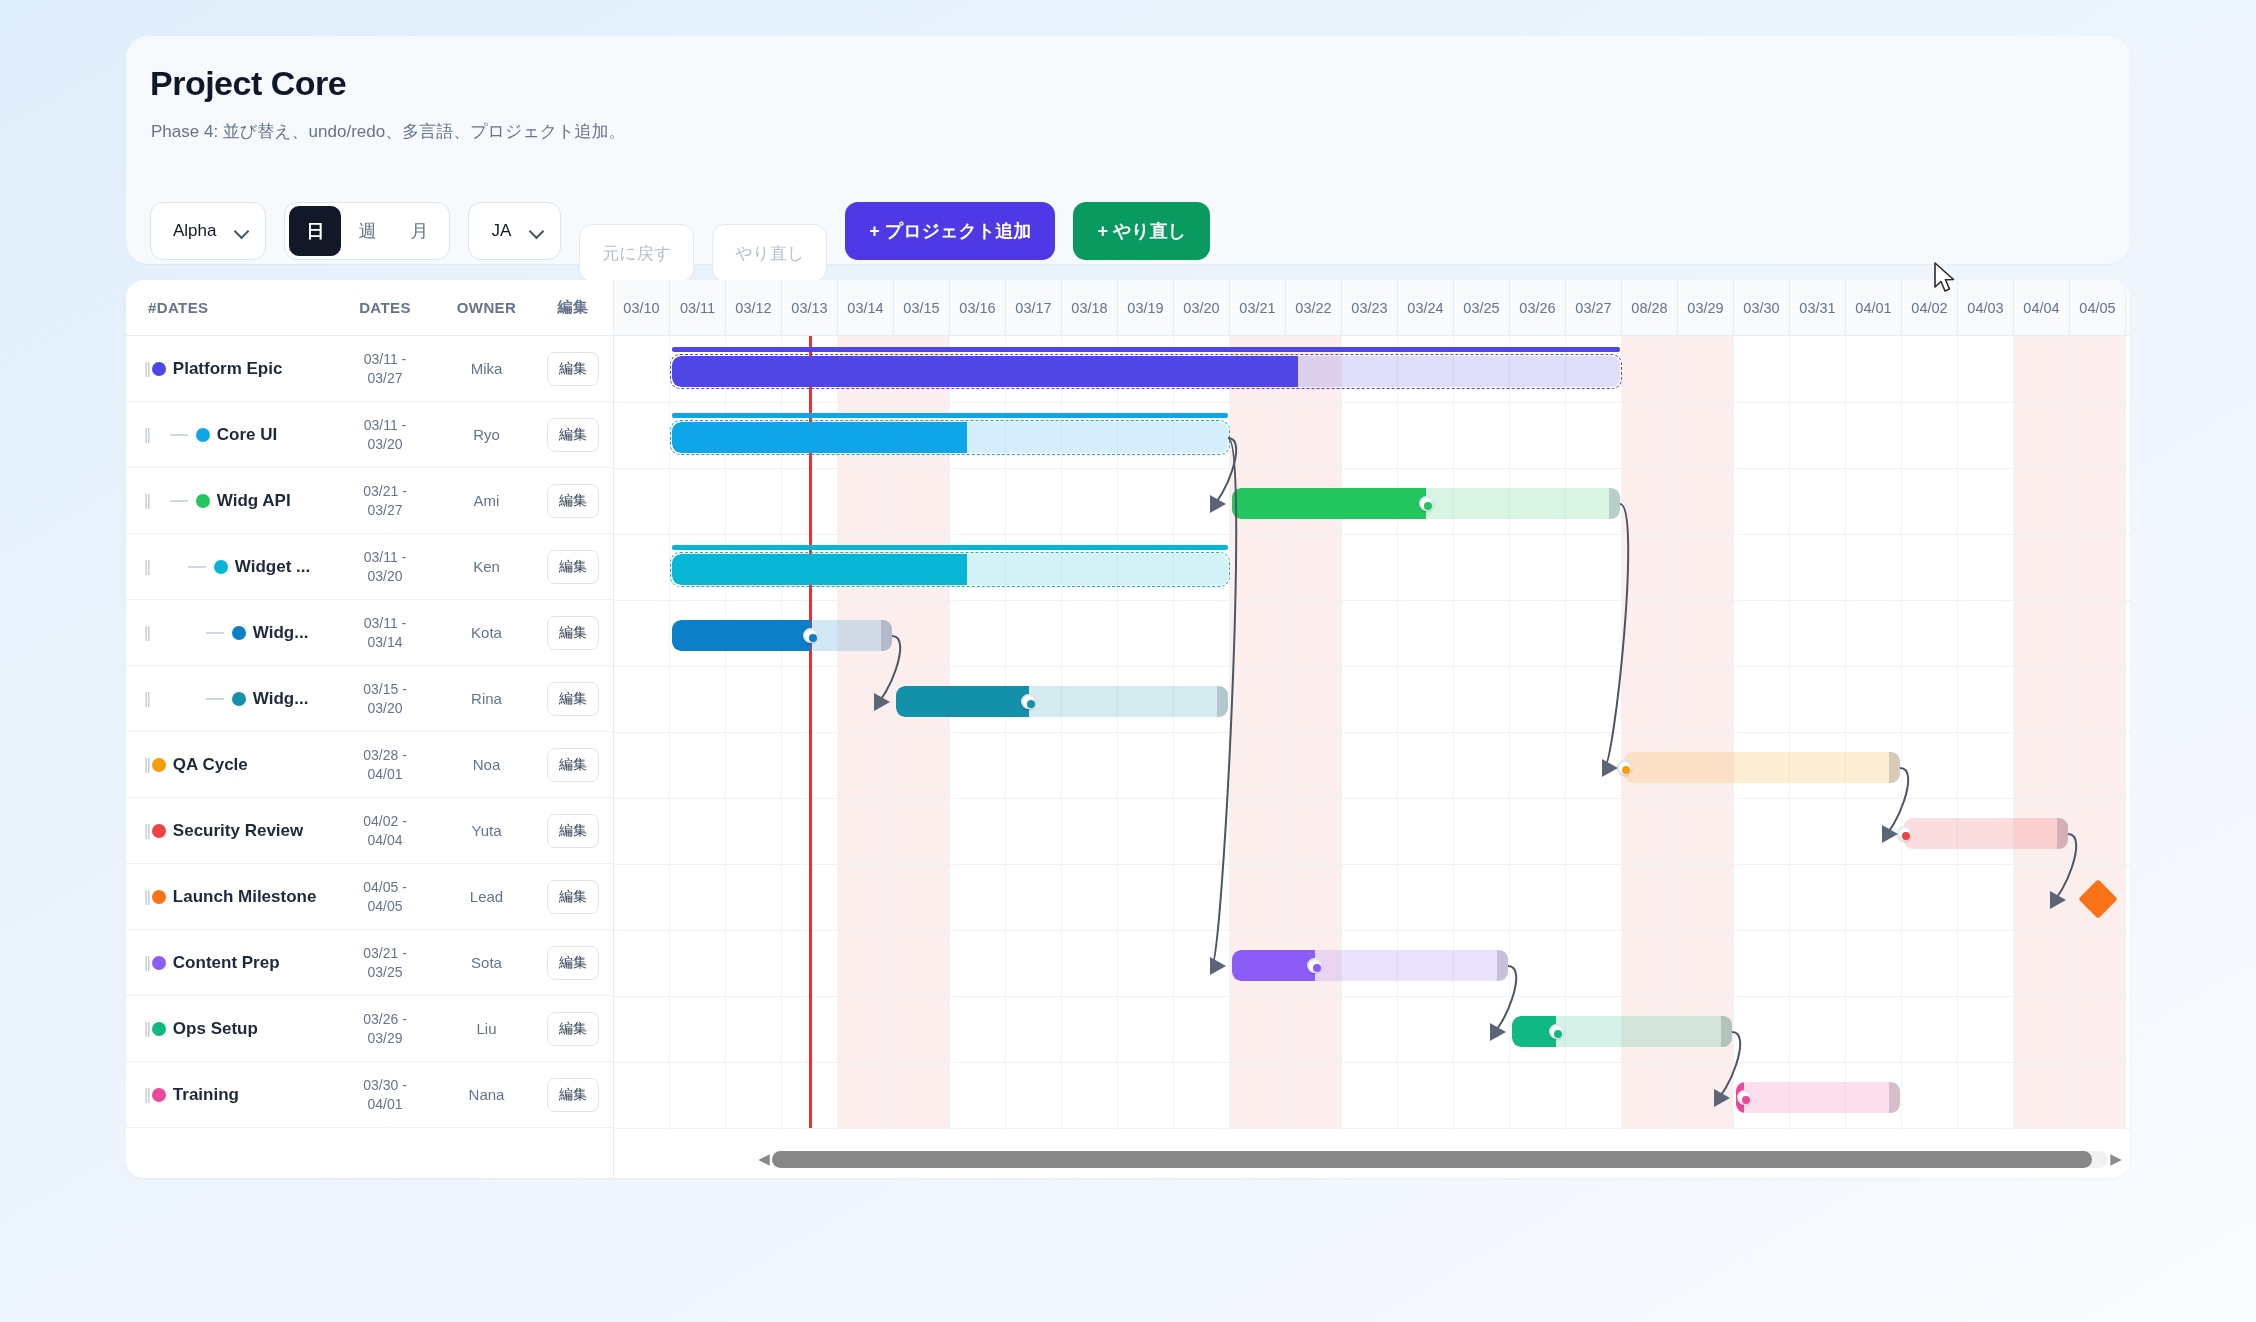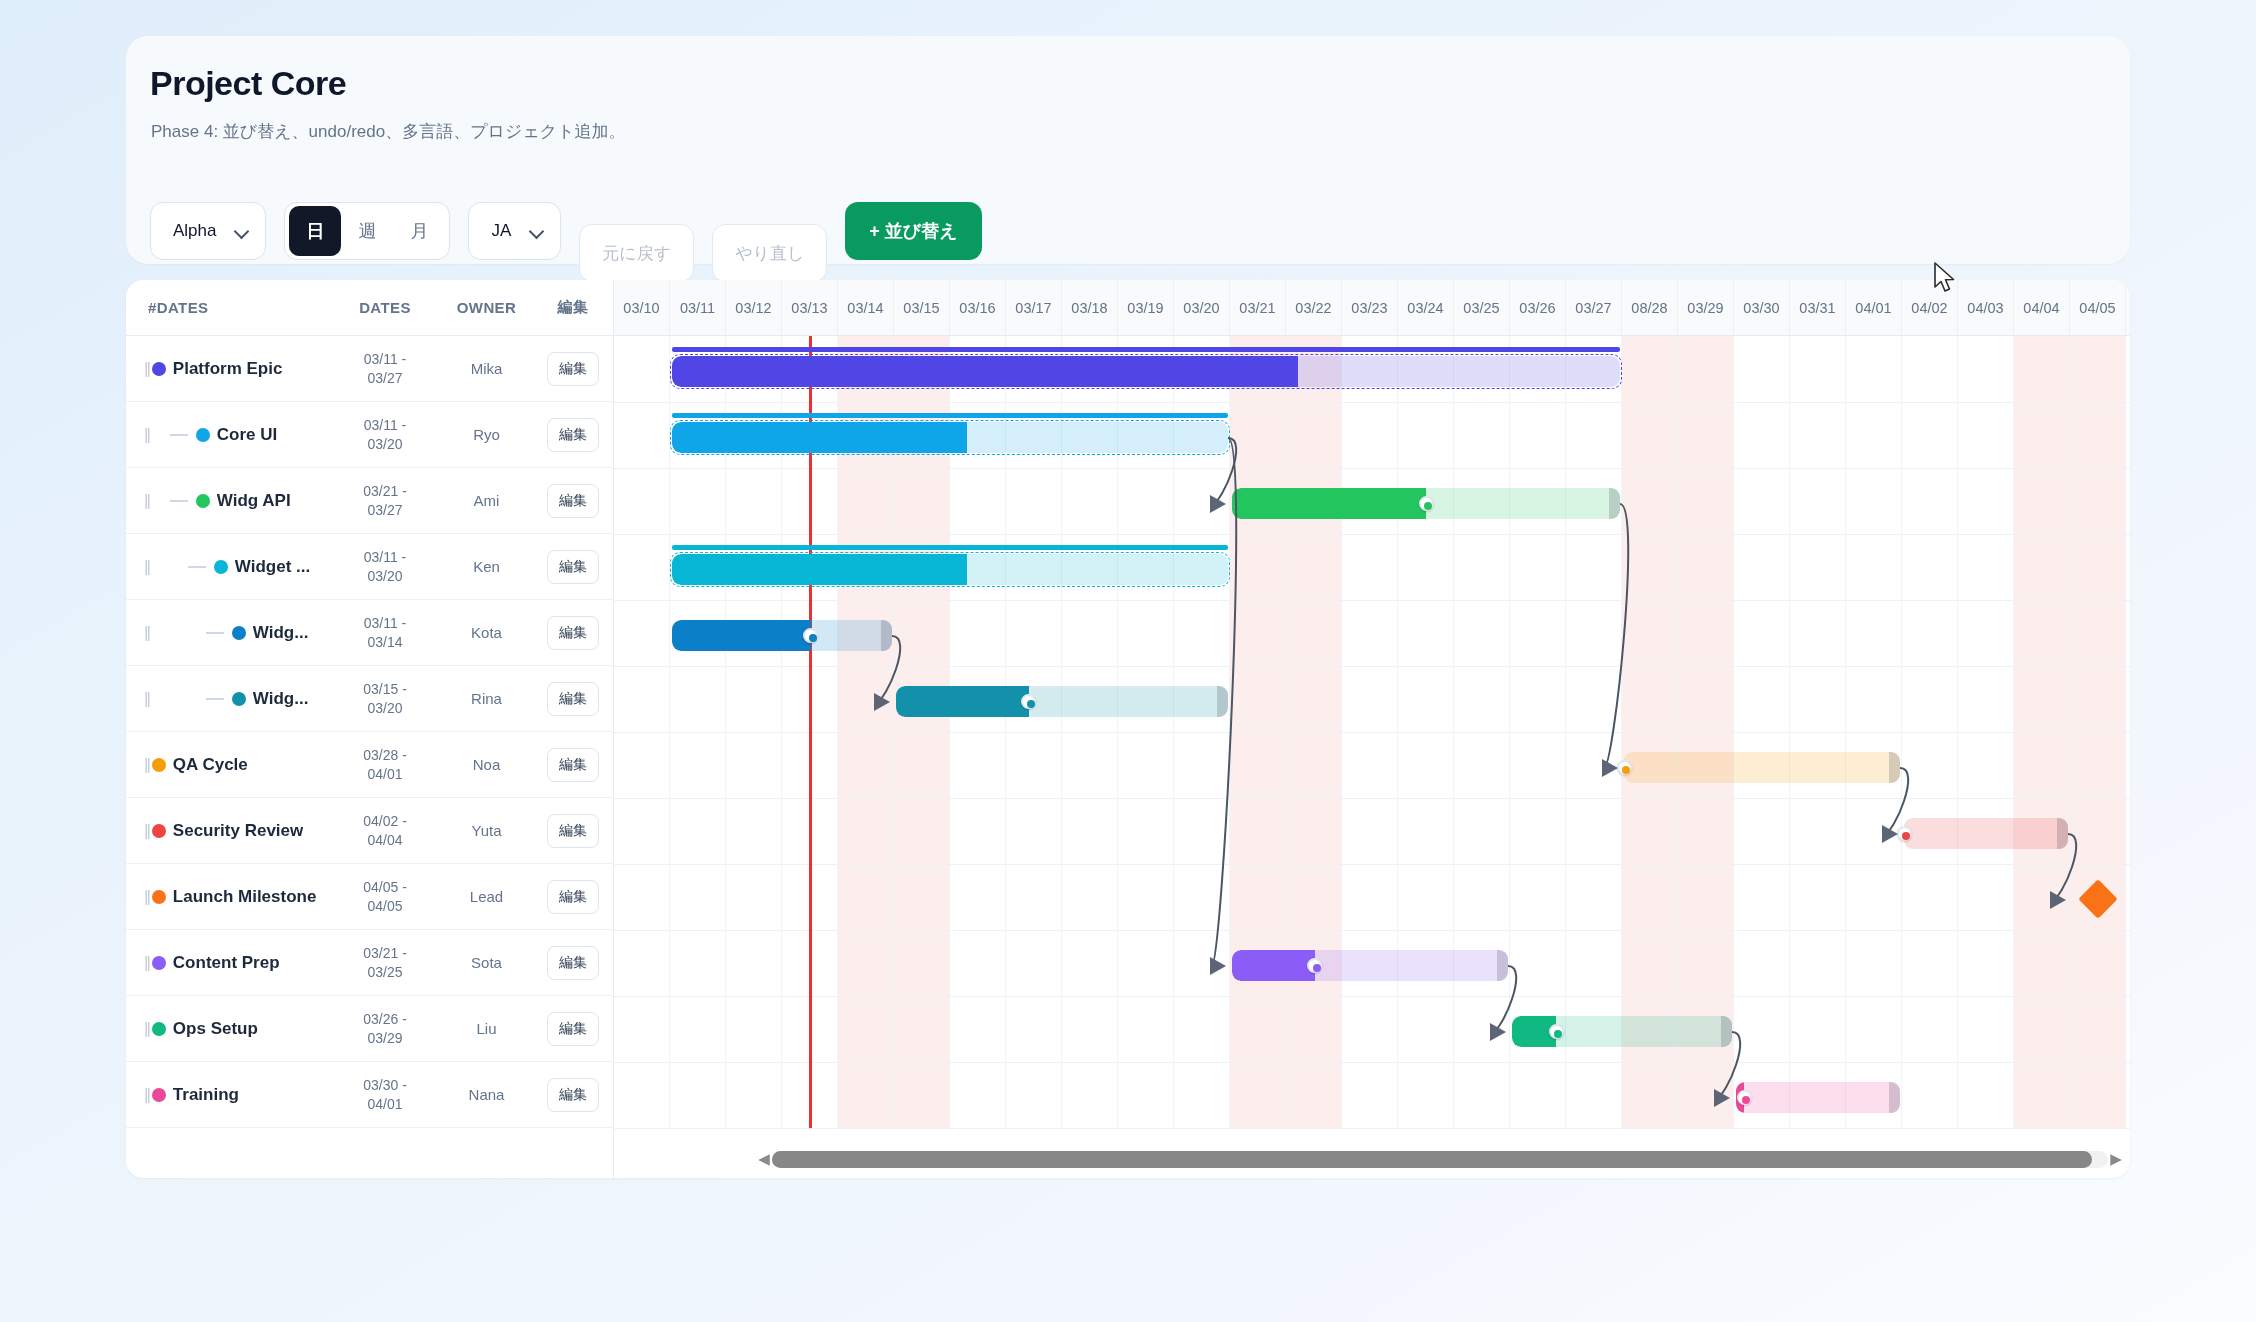--- a/index.html
+++ b/index.html
@@ -232,21 +232,22 @@
       <div class="seg">月</div>
     </div>
 
     <div class="ctl select-box">
       <span>JA</span>
       <span class="chev"></span>
     </div>
 
     <div class="ctl ghost-btn">元に戻す</div>
     <div class="ctl ghost-btn">やり直し</div>
-    <div class="ctl success-btn">+ 並び替え</div>
+    <div class="ctl primary-btn">+ プロジェクト追加</div>
+    <div class="ctl success-btn">+ やり直し</div>
   </div>
 </div>
 
 <div id="gantt-card">
   <div id="gantt-inner">
 
     <div id="left-pane">
       <div id="left-head">
         <div class="lh-task">#DATES</div>
         <div class="lh-dates">DATES</div>

